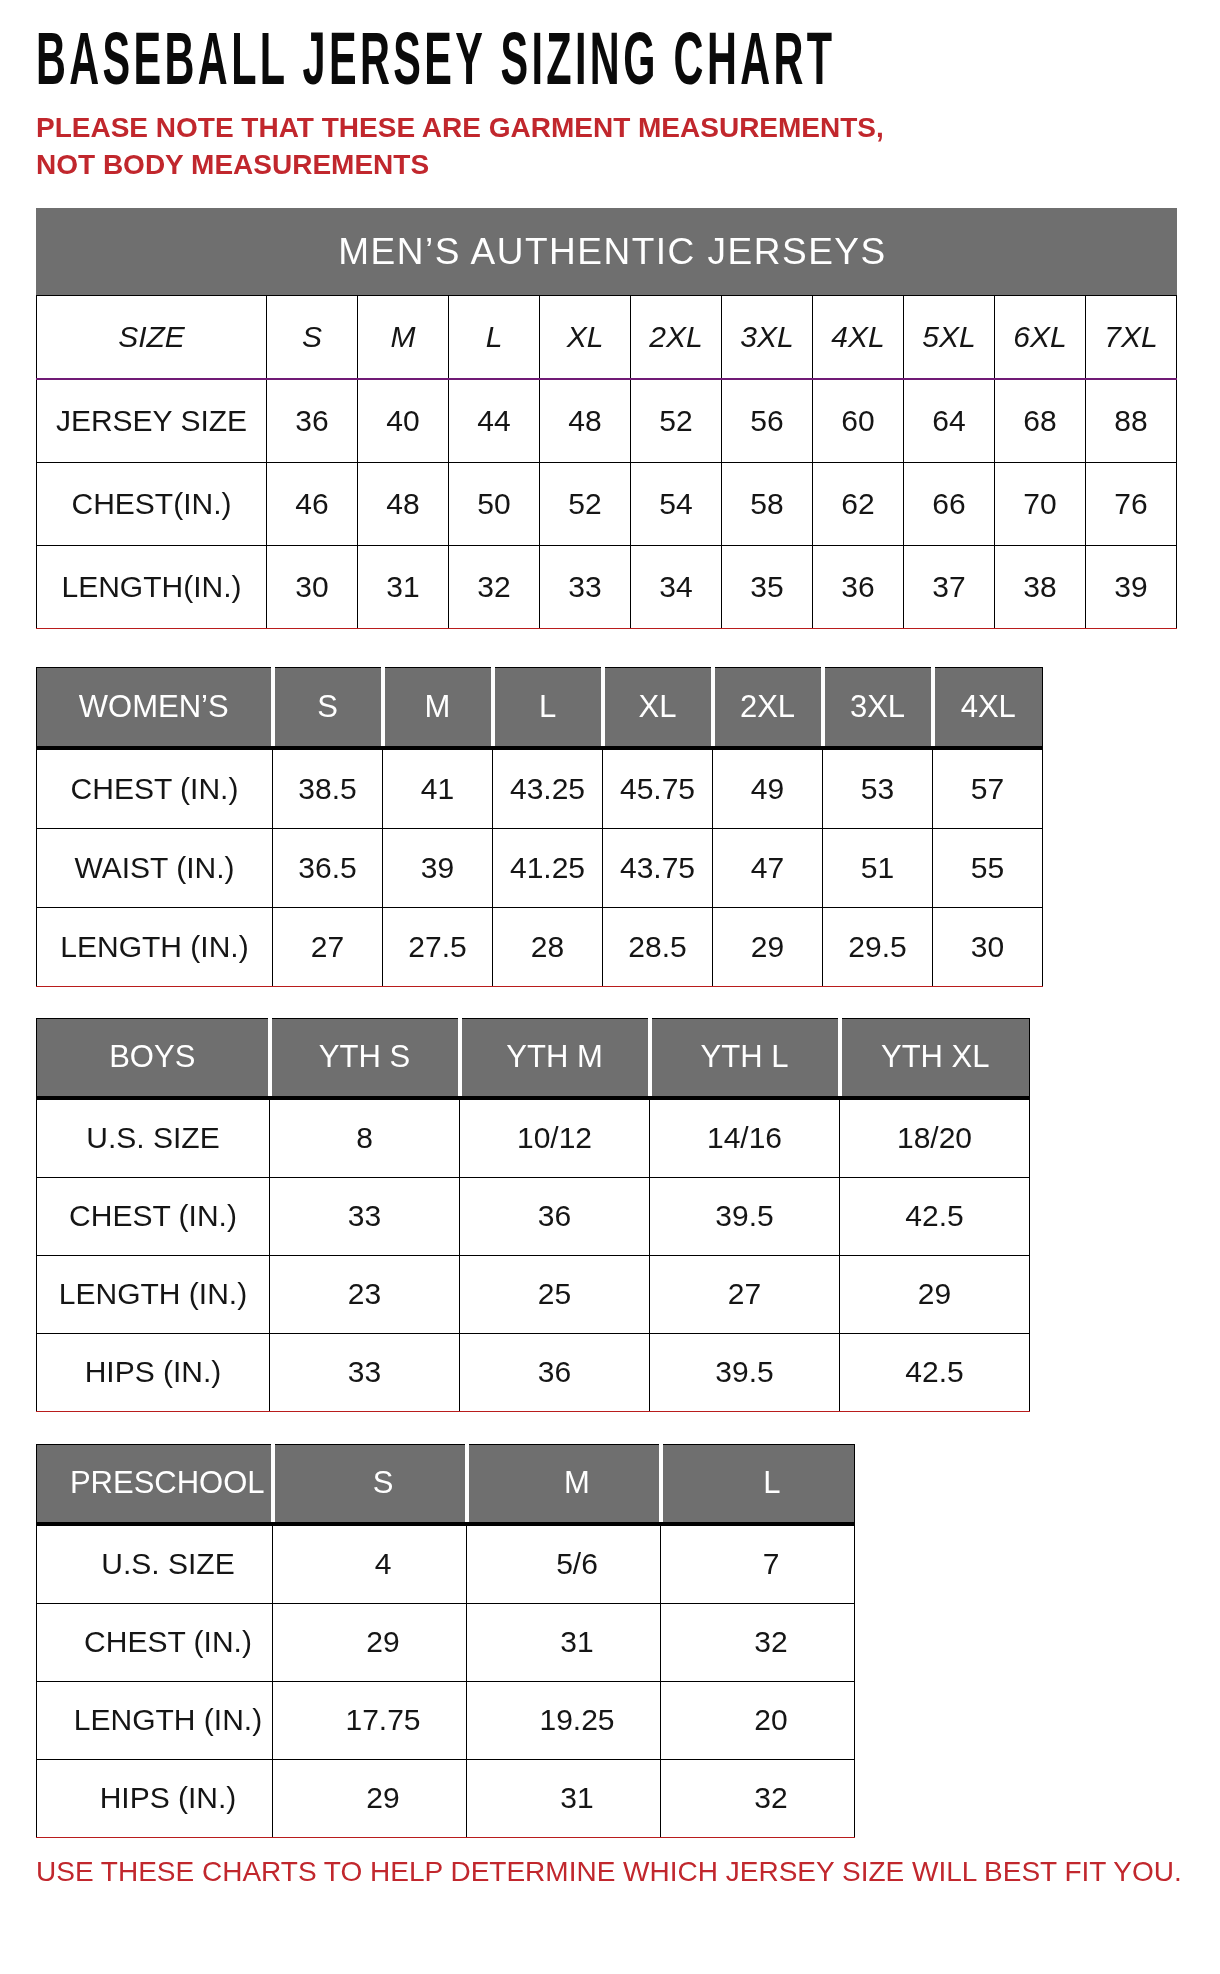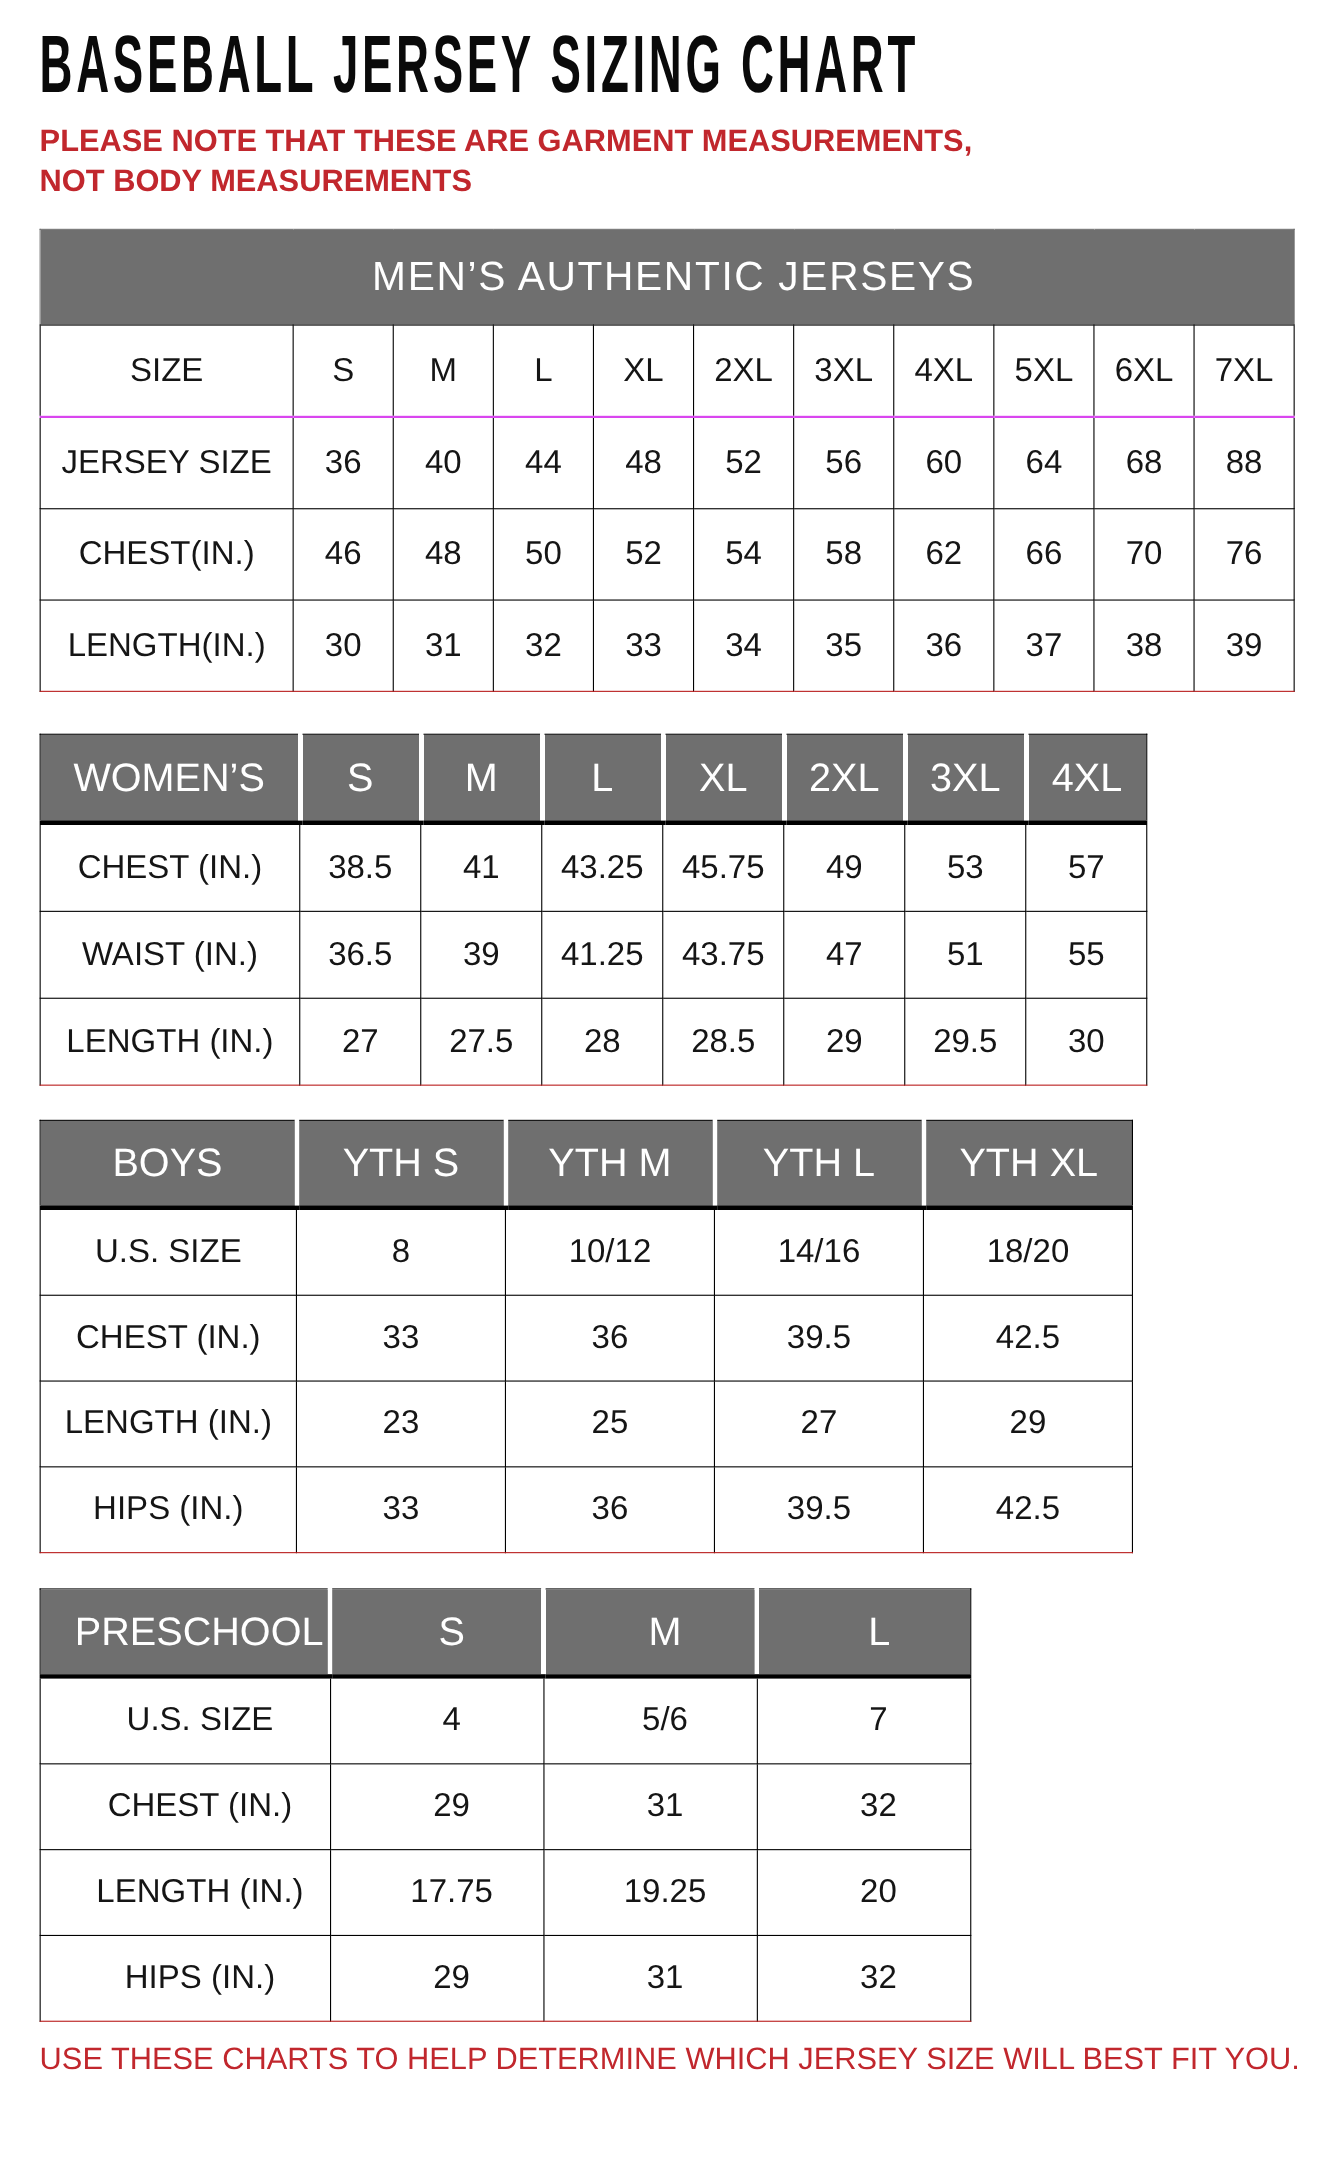--- a/index.html
+++ b/index.html
@@ -66,27 +66,27 @@
     background:#6f6f6f;
     border:1px solid #6f6f6f;
     border-bottom:1px solid #000;
     color:#fff;
     font-size:37px;
     letter-spacing:1.5px;
     height:86px;
     font-weight:400;
     padding-left:16px;
   }
-  table.mens tr.whead td{border-bottom:2px solid #d946ef;}
+  table.mens tr.whead td{border-bottom:2px solid #701a75;font-style:italic;}
 
   
   tr.ghead td{
     background:#6f6f6f;
     color:#fff;
-    font-size:36px;
+    font-size:31px;
     border-top:1px solid #000;
     border-bottom:4px solid #000;
     border-left:4px solid #fff;
     border-right:4px solid #fff;
     font-weight:400;
   }
   tr.ghead td:first-child{border-left:1px solid #000;}
   tr.ghead td:last-child{border-right:1px solid #000;}
 
   table.womens{margin-top:38px;}

